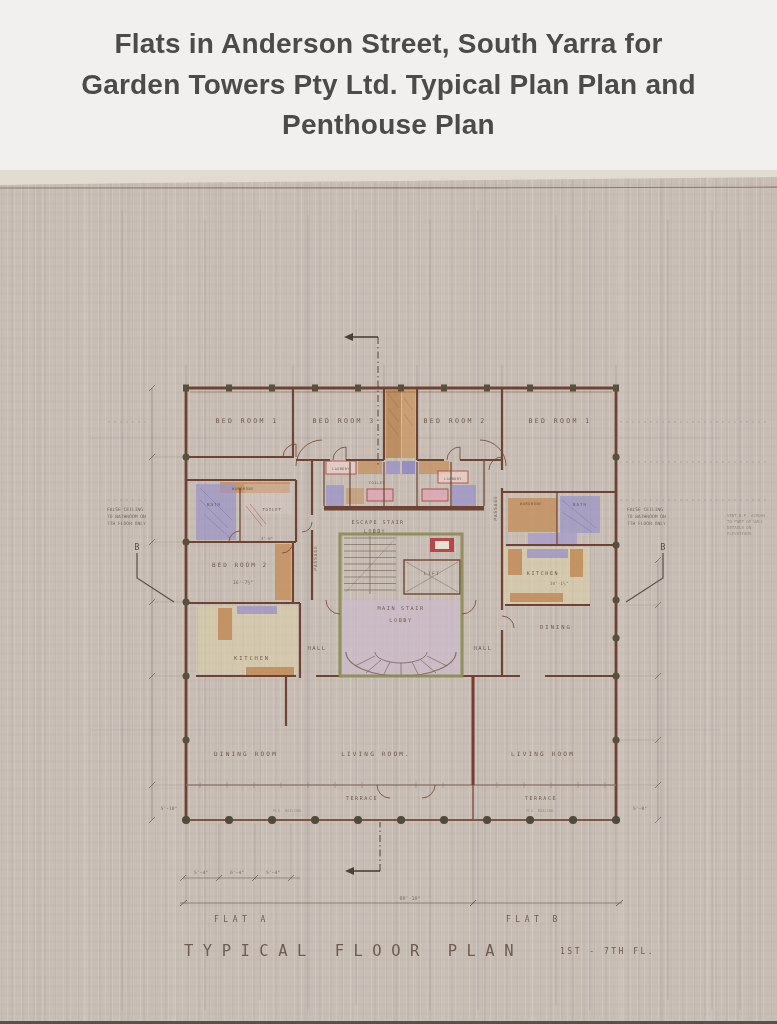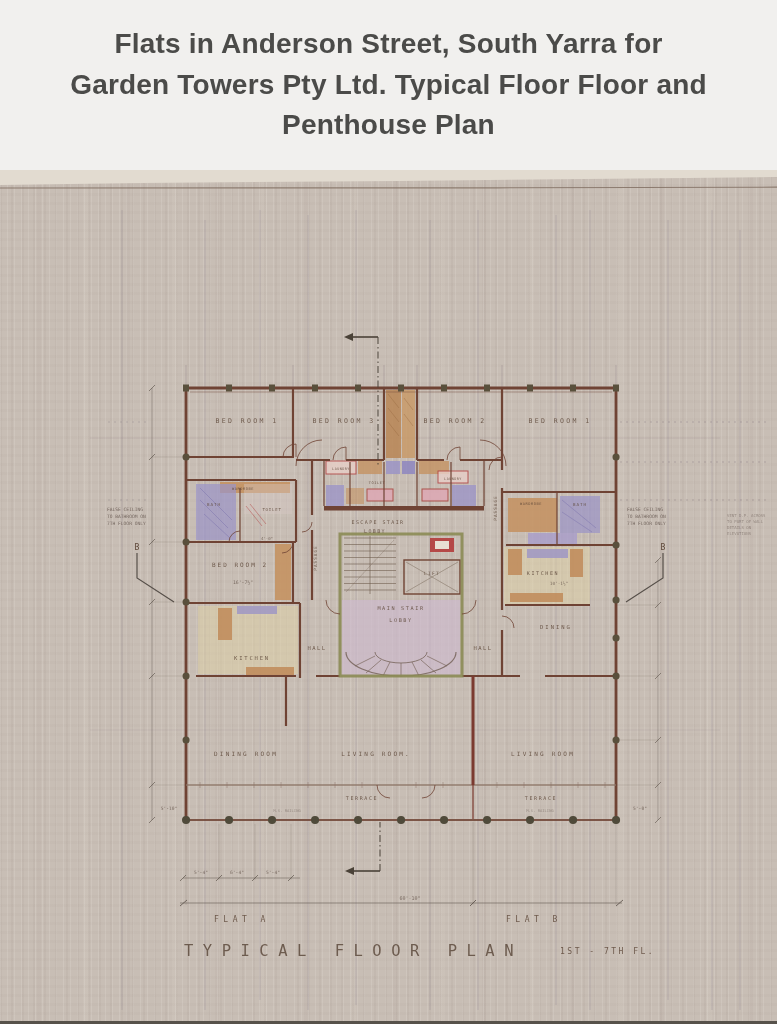--- a/index.html
+++ b/index.html
@@ -21,21 +21,21 @@
   .dim{opacity:.7;fill:#5a4a40;}
   .note{opacity:.72;fill:#564740;}
   .faint{opacity:.45;}
   .bigtitle{opacity:.8;fill:#574436;}
 </style>
 </head>
 <body>
 
 <div class="page">
   <header class="title-bar">
-    <h1>Flats in Anderson Street, South Yarra for Garden Towers Pty Ltd. Typical Floor Floor and Penthouse Plan</h1>
+    <h1>Flats in Anderson Street, South Yarra for Garden Towers Pty Ltd. Typical Plan Plan and Penthouse Plan</h1>
   </header>
 
   <div class="scan">
   <svg width="777" height="854" viewBox="0 0 777 854">
 
     <g>
       <path d="M0,0H777V7L400,11 140,13 0,15Z" fill="#e2dbd0"></path>
       <path d="M0,18C200,16.5 520,18.8 777,17.2" stroke="#7d6a5e" stroke-width="1.2" fill="none" opacity=".8"></path>
       <rect x="0" y="851" width="777" height="3" fill="#57524b"></rect>
     </g>

